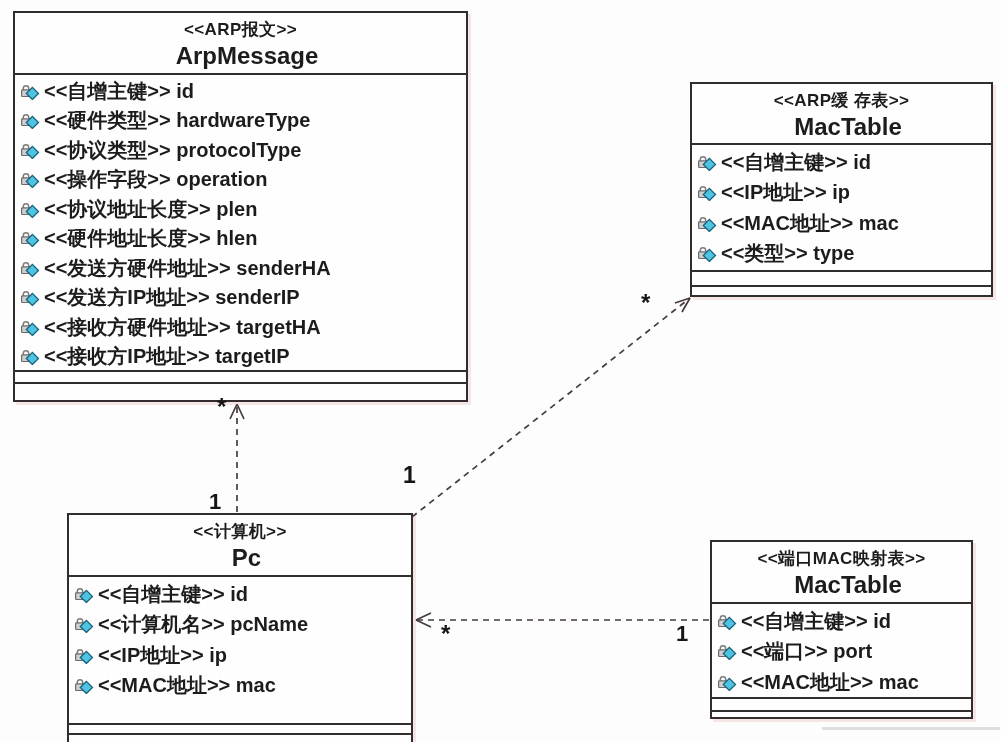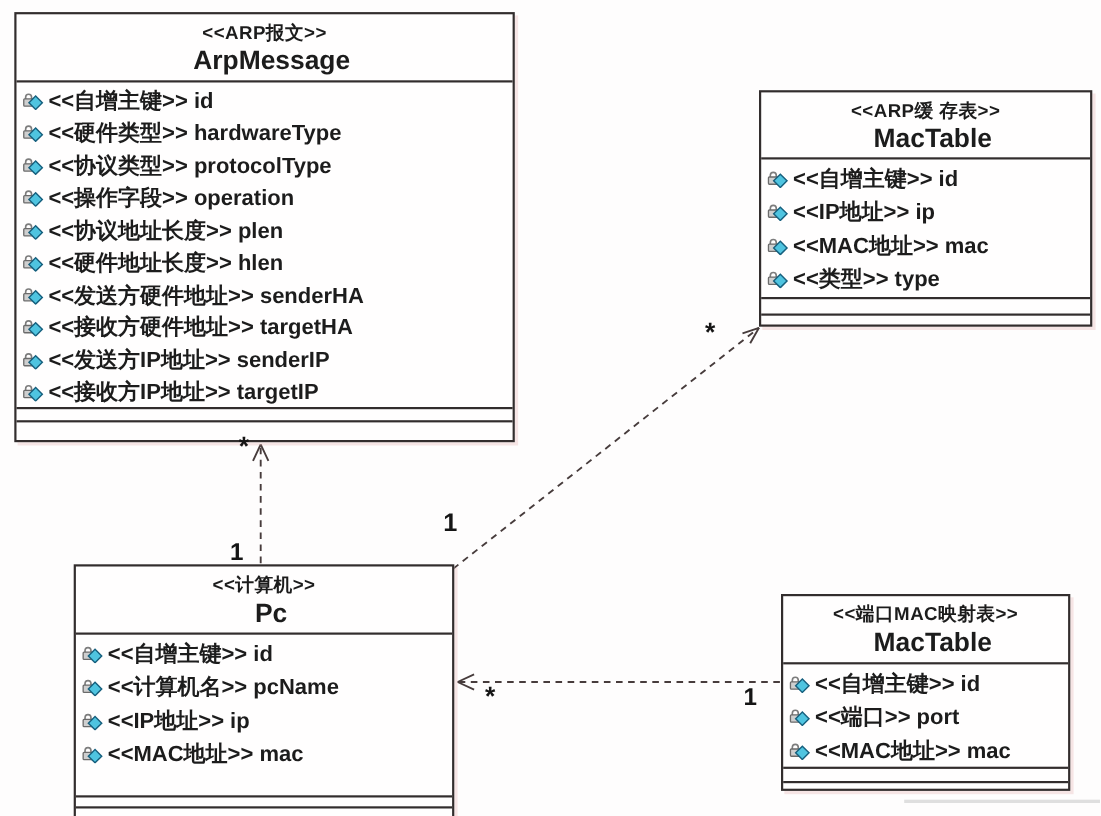--- a/index.html
+++ b/index.html
@@ -102,27 +102,27 @@
       <div class="row">
           <svg class="aicon" viewBox="0 0 21 17">
             <use href="#attr-icon"></use>
           </svg>
           <span class="atext">&lt;&lt;发送方硬件地址&gt;&gt; senderHA</span>
         </div>
       <div class="row">
           <svg class="aicon" viewBox="0 0 21 17">
             <use href="#attr-icon"></use>
           </svg>
+          <span class="atext">&lt;&lt;发送方IP地址&gt;&gt; senderIP</span>
+        </div>
+      <div class="row">
+          <svg class="aicon" viewBox="0 0 21 17">
+            <use href="#attr-icon"></use>
+          </svg>
           <span class="atext">&lt;&lt;接收方硬件地址&gt;&gt; targetHA</span>
-        </div>
-      <div class="row">
-          <svg class="aicon" viewBox="0 0 21 17">
-            <use href="#attr-icon"></use>
-          </svg>
-          <span class="atext">&lt;&lt;发送方IP地址&gt;&gt; senderIP</span>
         </div>
       <div class="row">
           <svg class="aicon" viewBox="0 0 21 17">
             <use href="#attr-icon"></use>
           </svg>
           <span class="atext">&lt;&lt;接收方IP地址&gt;&gt; targetIP</span>
         </div>
     </div>
     <div class="ops" style="height:12px;"></div>
     <div class="extra" style="height:16px;"></div>

